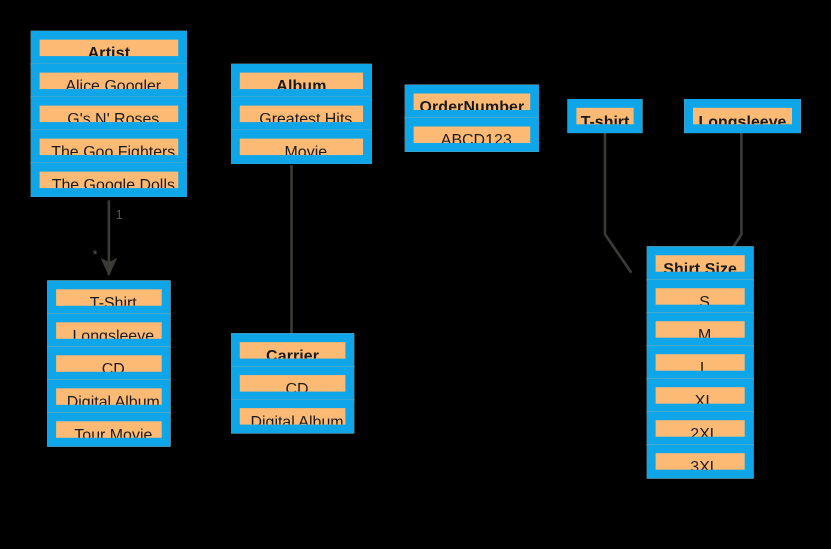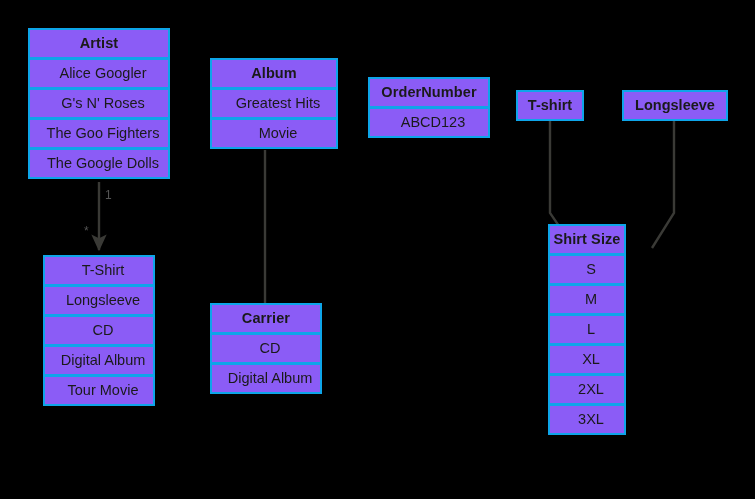--- a/index.html
+++ b/index.html
@@ -23,22 +23,22 @@
     width: 755px;
     height: 499px;
     pointer-events: none;
   }
   .table {
     position: absolute;
     box-sizing: border-box;
   }
   .cell {
     box-sizing: border-box;
-    background: #8b5cf6;
-    border: 2px solid #0ea5e9;
+    background: #fdba74;
+    border: 8px solid #0ea5e9;
     height: 31px;
     line-height: 27px;
     font-size: 14.5px;
     color: #1a1a1a;
     white-space: nowrap;
     overflow: hidden;
   }
   .cell + .cell {
     margin-top: -1px;
   }
@@ -118,21 +118,21 @@
     <div class="cell row">Digital Album</div>
     <div class="cell row">Tour Movie</div>
   </div>
 
   <div class="table" style="left:210px; top:303px; width:112px;">
     <div class="cell header">Carrier</div>
     <div class="cell row">CD</div>
     <div class="cell row">Digital Album</div>
   </div>
 
-  <div class="table" style="left:548px; top:224px; width:78px;">
+  <div class="table" style="left:588px; top:224px; width:97px;">
     <div class="cell header">Shirt Size</div>
     <div class="cell row">S</div>
     <div class="cell row">M</div>
     <div class="cell row">L</div>
     <div class="cell row">XL</div>
     <div class="cell row">2XL</div>
     <div class="cell row">3XL</div>
   </div>
 
   <div class="edge-label" style="left:105px; top:188px;">1</div>

